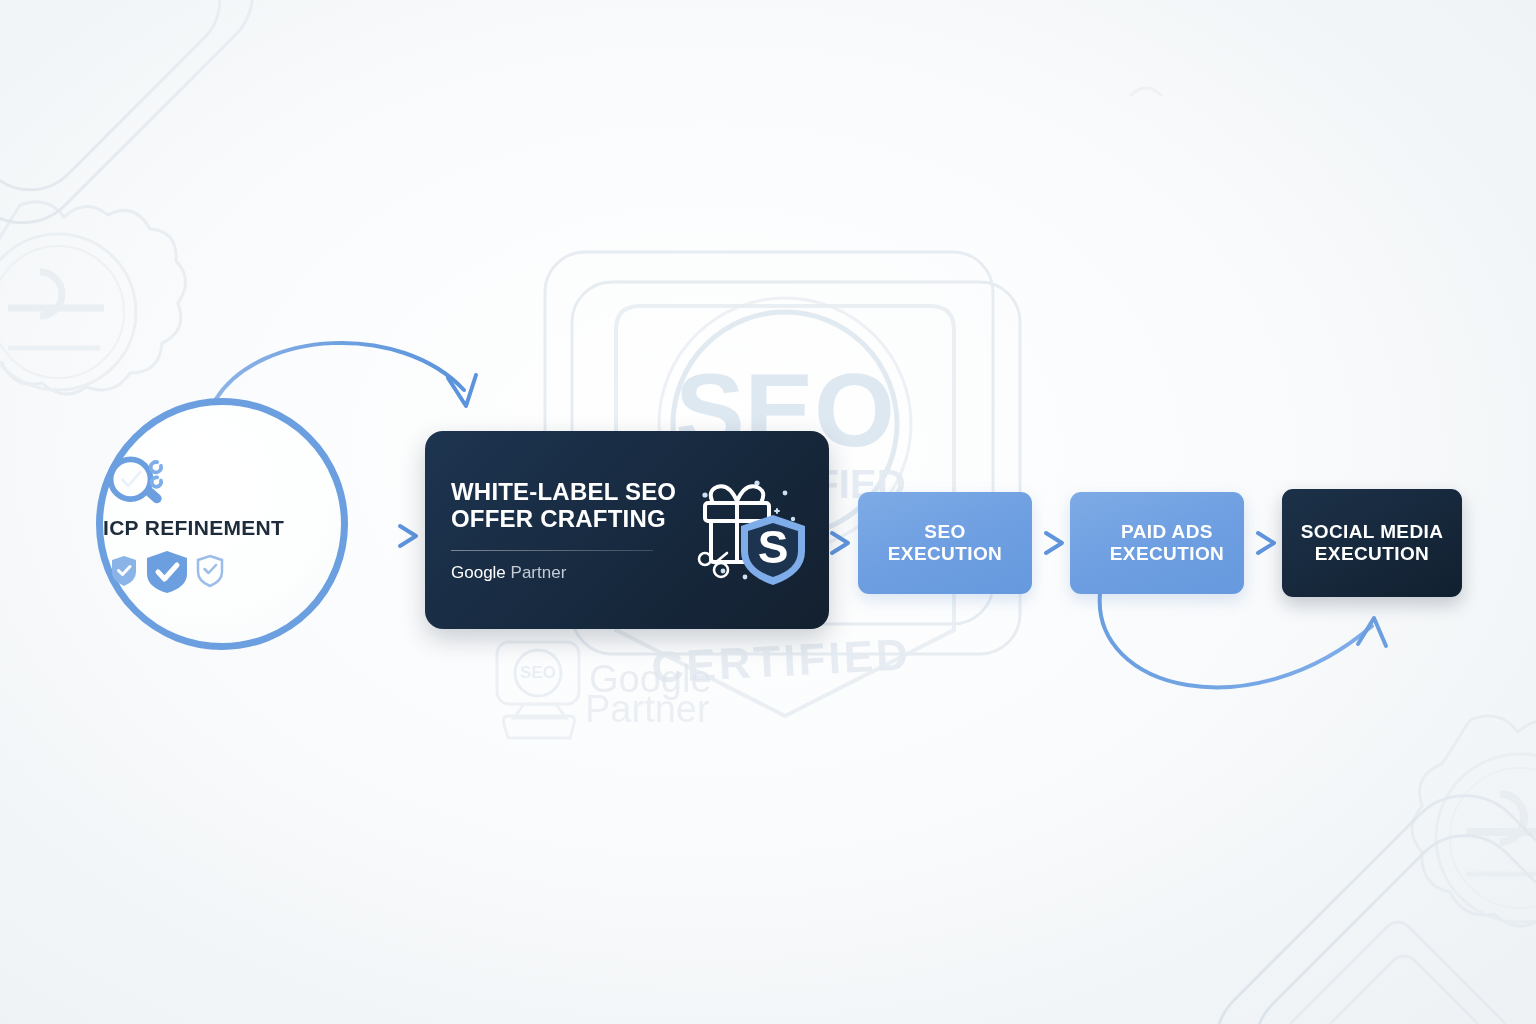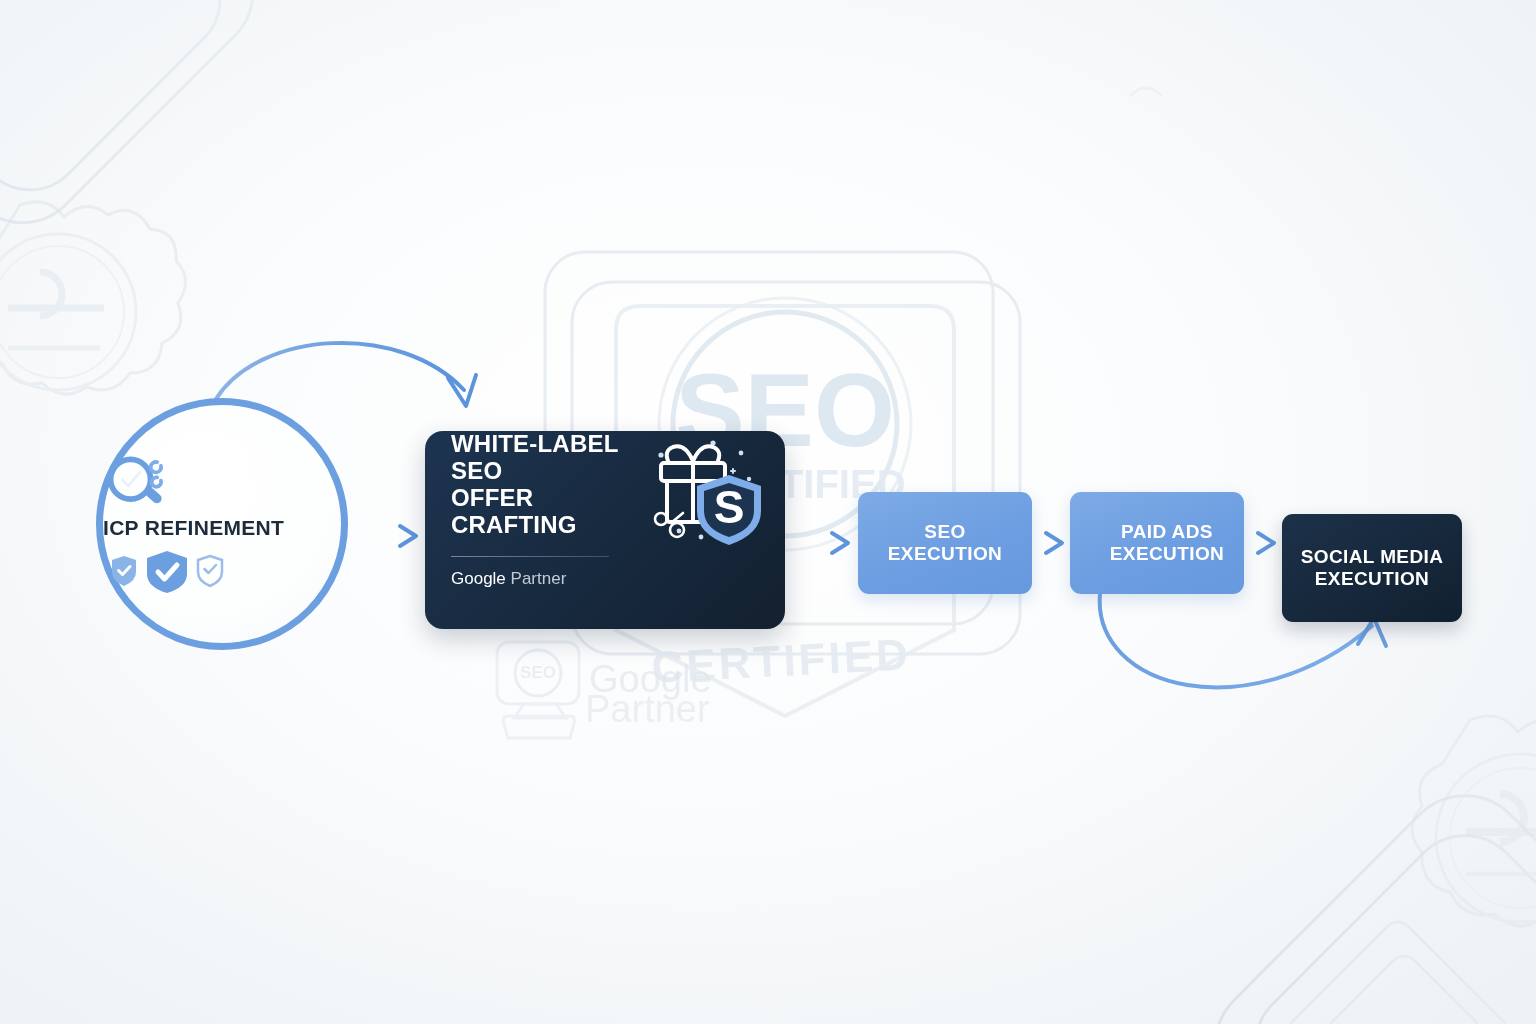--- a/index.html
+++ b/index.html
@@ -71,27 +71,27 @@
     width: 128px;
     height: 44px;
     display: block;
   }
 
   
   .dark-card {
     position: absolute;
     left: 425px;
     top: 431px;
-    width: 360px;
+    width: 404px;
     height: 198px;
     border-radius: 18px;
     background: linear-gradient(135deg, #1d3450 0%, #17293e 55%, #13202f 100%);
     box-shadow: 0 10px 26px rgba(20, 38, 60, 0.22);
     display: flex;
-    align-items: flex-start;
+    align-items: center;
     box-sizing: border-box;
     padding: 0 22px 0 26px;
     z-index: 6;
   }
   .card-text-col {
     flex: 1 1 auto;
     min-width: 0;
   }
   .card-title {
     font-size: 24px;
@@ -135,21 +135,20 @@
     box-sizing: border-box;
     z-index: 6;
   }
   .step-box.blue {
     background: linear-gradient(160deg, #7eabe6 0%, #6d9ee1 55%, #6699de 100%);
     box-shadow: 0 6px 16px rgba(90, 140, 200, 0.22);
   }
   .step-box.navy {
     background: linear-gradient(150deg, #1c3149 0%, #16273a 60%, #11202f 100%);
     box-shadow: 0 8px 18px rgba(20, 38, 60, 0.22);
-    margin-top: 25px;
   }
 
   #box-seo     { left: 858px;  top: 492px; width: 174px; height: 102px; }
   #box-paid    { left: 1070px; top: 492px; width: 174px; height: 102px; padding-left: 20px; }
   #box-social  { left: 1282px; top: 489px; width: 180px; height: 108px; }
 
   svg { display: block; }
 </style>
 </head>
 <body>

